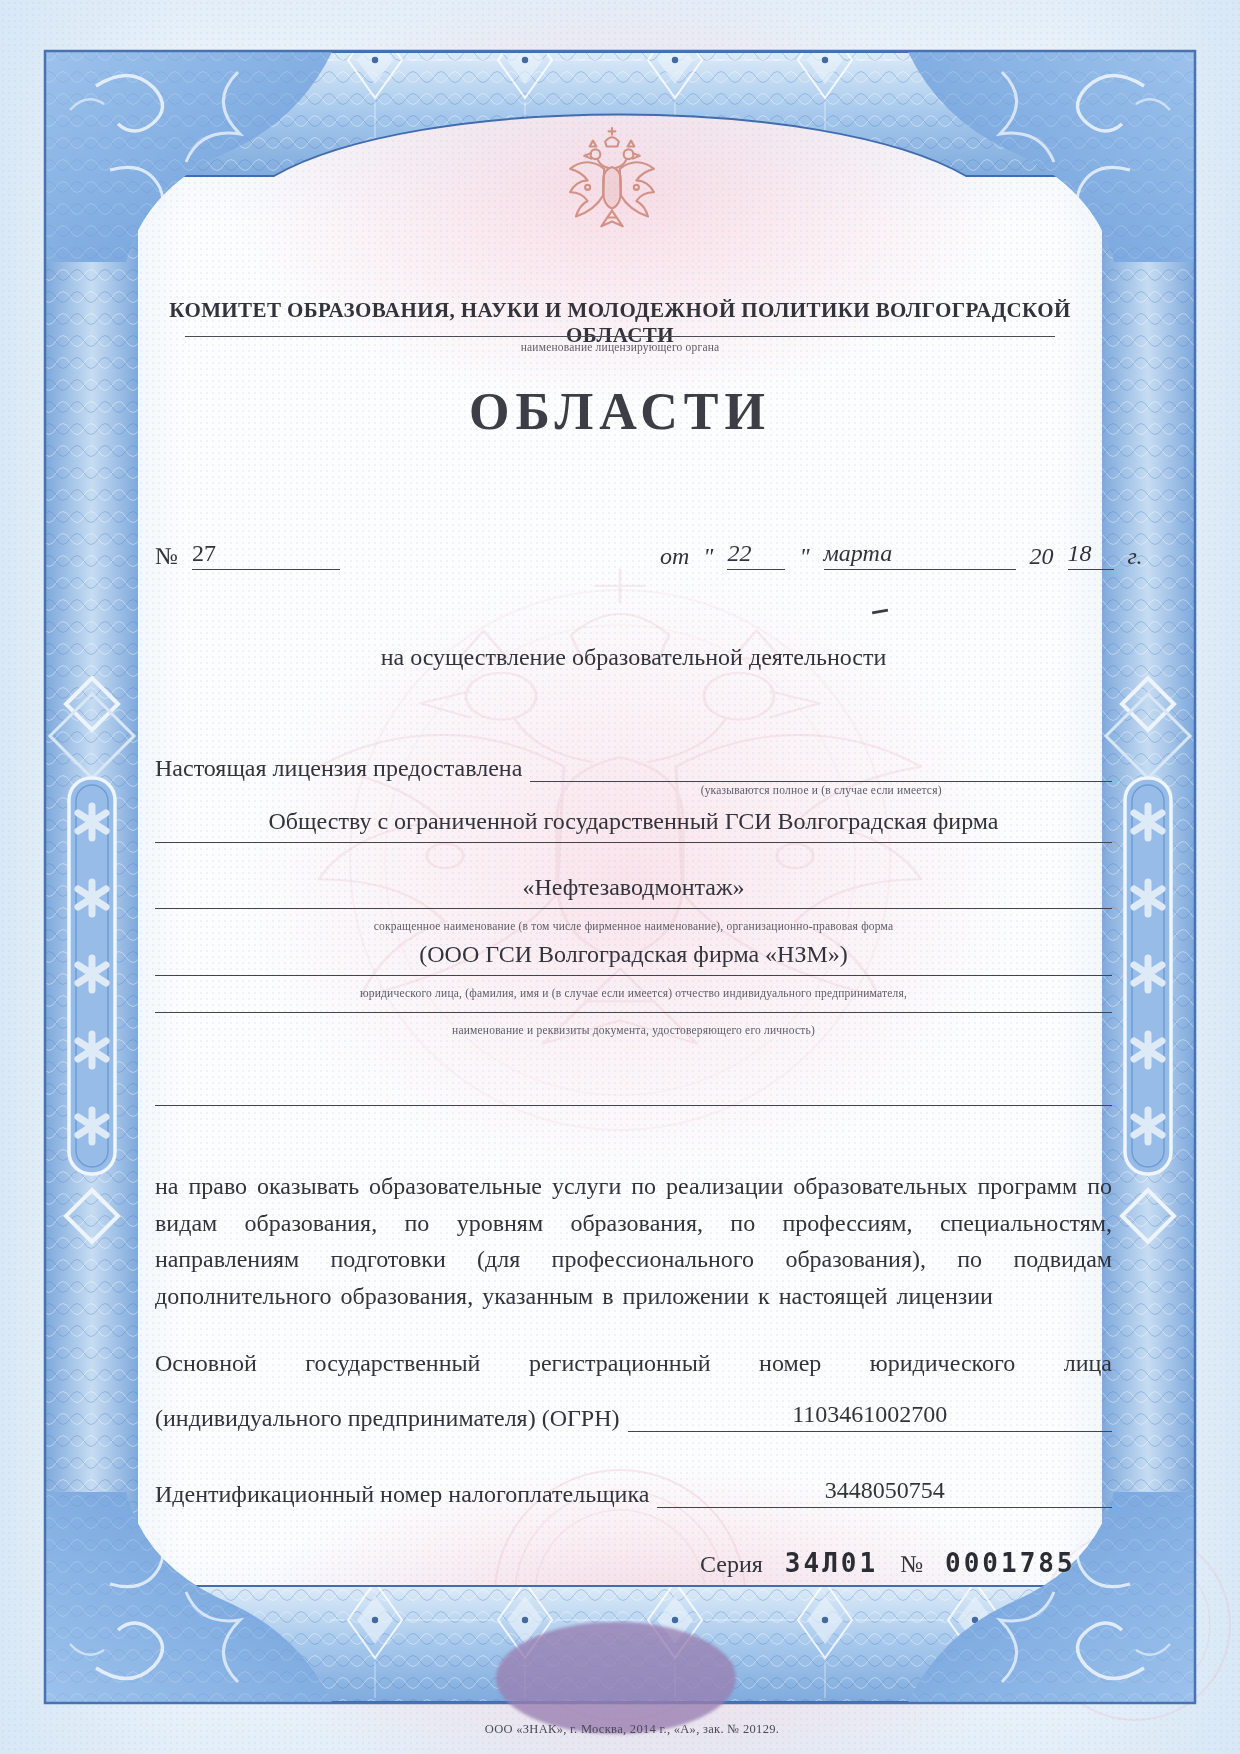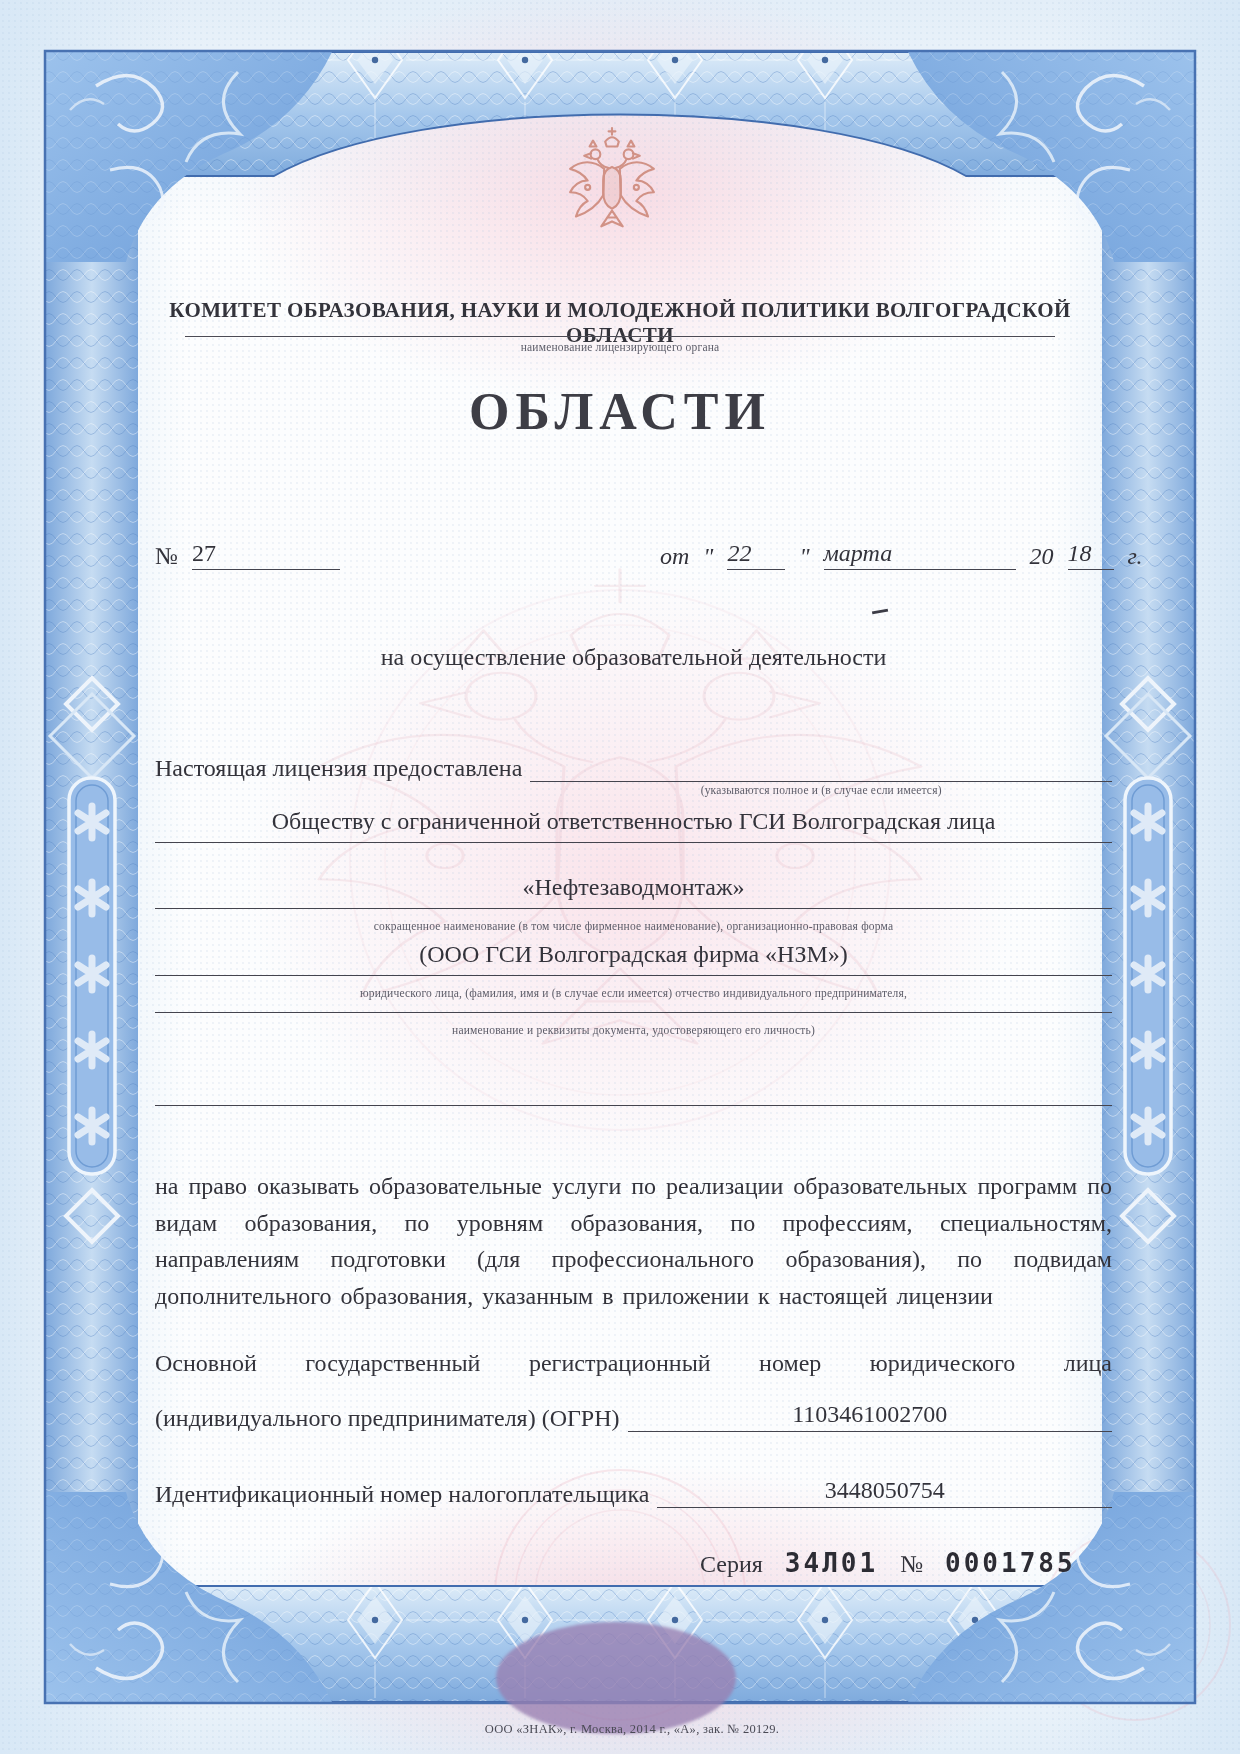--- a/index.html
+++ b/index.html
@@ -249,21 +249,21 @@
     <div class="subtitle">на осуществление образовательной деятельности</div>
 
     <div class="lblrow grantrow">
       <span class="t lbl">Настоящая лицензия предоставлена</span>
       <span class="fill">
         <span class="cap">(указываются полное и (в случае если имеется)</span>
       </span>
     </div>
 
     <div class="cline org1">
-      <span class="t">Обществу с ограниченной ответственностью ГСИ Волгоградская лица</span>
+      <span class="t">Обществу с ограниченной государственный ГСИ Волгоградская фирма</span>
     </div>
 
     <div class="cline org3">
       <span class="t">(ООО ГСИ Волгоградская фирма «НЗМ»)</span>
       <span class="cap">юридического лица, (фамилия, имя и (в случае если имеется) отчество индивидуального предпринимателя,</span>
     </div>
 
     <div class="cline org2">
       <span class="t">«Нефтезаводмонтаж»</span>
       <span class="cap">сокращенное наименование (в том числе фирменное наименование), организационно-правовая форма</span>

